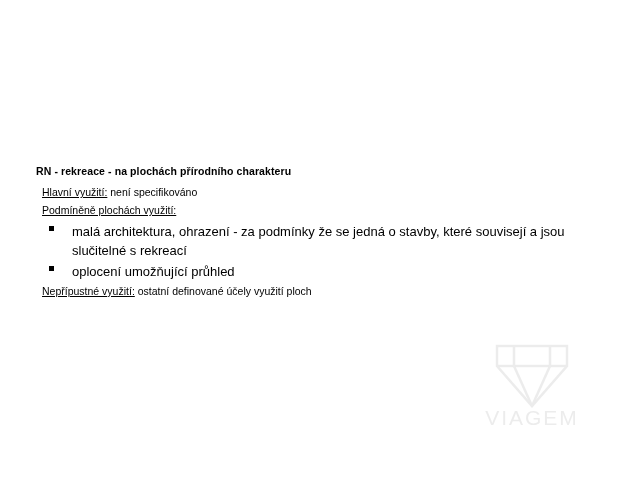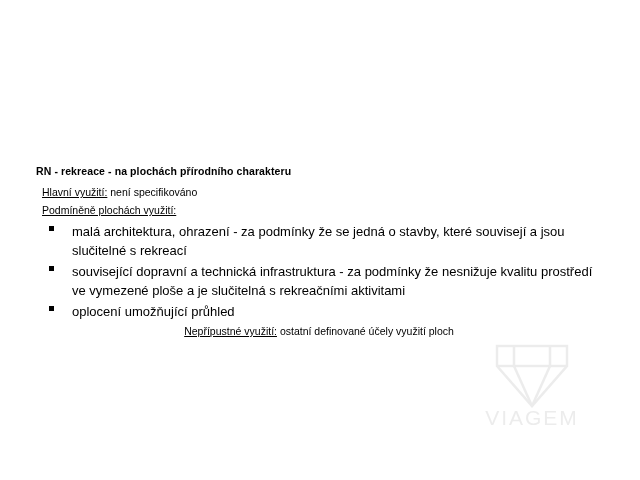--- a/index.html
+++ b/index.html
@@ -70,21 +70,20 @@
     left: 13px;
     top: 4px;
     width: 5px;
     height: 5px;
     background: #000000;
     display: inline-block;
   }
 
   .last-line {
     margin-top: 3px;
-    text-align: center;
   }
 
   
   .watermark {
     position: absolute;
     right: 18px;
     bottom: 60px;
     width: 180px;
     height: 100px;
     opacity: 0.35;
@@ -123,24 +122,20 @@
       <span class="u">Podmíněně plochách využití:</span><span></span>
     </p>
 
     <ul class="bullets">
       <li>
         <span class="marker"></span>
         <span>malá architektura, ohrazení - za podmínky že se jedná o stavby, které souvisejí a jsou slučitelné s rekreací</span>
       </li>
       <li>
         <span class="marker"></span>
-        <span>související dopravní a technická infrastruktura - za podmínky že nesnižuje kvalitu prostředí ve vymezené ploše a je slučitelná s rekreačními aktivitami</span>
-      </li>
-      <li>
-        <span class="marker"></span>
         <span>oplocení umožňující průhled</span>
       </li>
     </ul>
 
     <p class="line last-line">
       <span class="u">Nepřípustné využití:</span><span> ostatní definované účely využití ploch</span>
     </p>
 
   </div>
 

